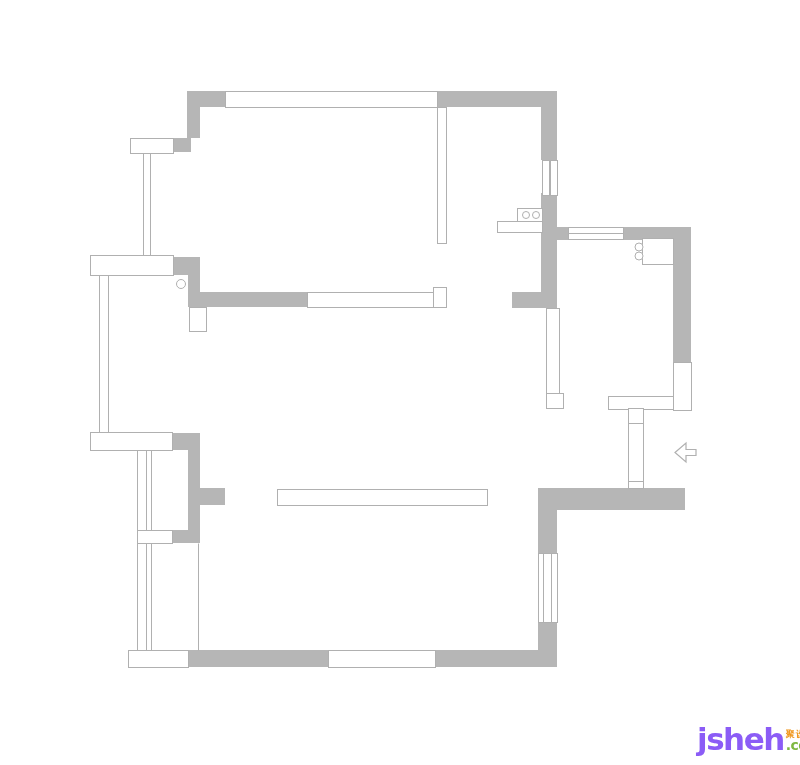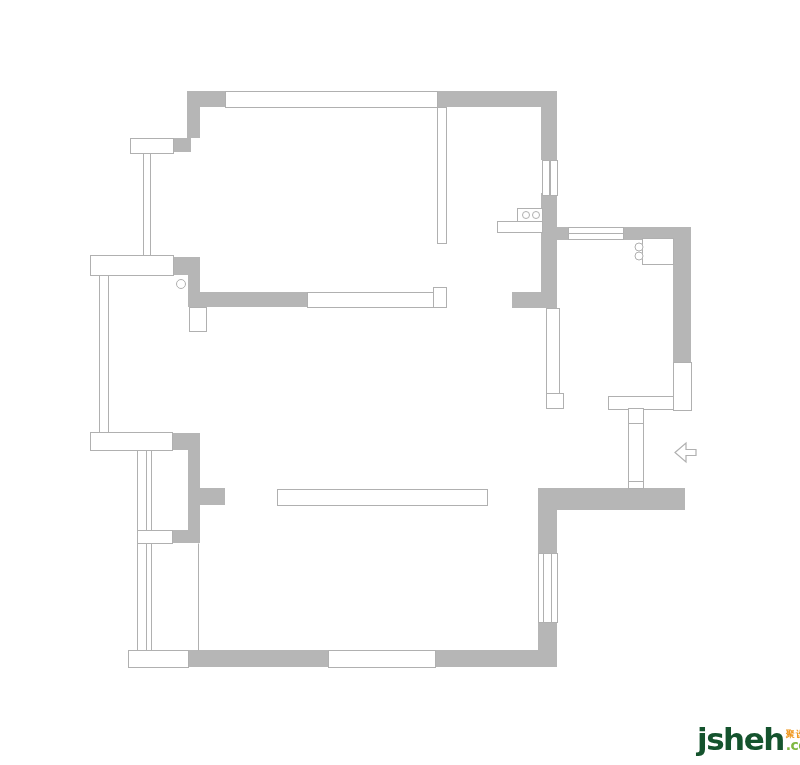--- a/index.html
+++ b/index.html
@@ -88,19 +88,19 @@
         <circle cx="181" cy="284" r="4.5" fill="#ffffff" stroke="#b0b0b0" stroke-width="1"></circle>
         <circle cx="639" cy="247" r="4" fill="#ffffff" stroke="#b0b0b0" stroke-width="1"></circle>
         <circle cx="639" cy="256" r="4" fill="#ffffff" stroke="#b0b0b0" stroke-width="1"></circle>
         <circle cx="526" cy="215" r="3.5" fill="#ffffff" stroke="#b0b0b0" stroke-width="1"></circle>
         <circle cx="536" cy="215" r="3.5" fill="#ffffff" stroke="#b0b0b0" stroke-width="1"></circle>
       </g>
     <polygon id="entry-arrow" points="675,452.5 686,443 686,449.5 696,449.5 696,455.5 686,455.5 686,462" fill="#ffffff" stroke="#b0b0b0" stroke-width="1.2"></polygon>
   </svg>
 
   <div class="logo">
-    <span class="brand" style="color: #14532d;">jsheh</span>
+    <span class="brand" style="color: #8b5cf6;">jsheh</span>
     <span class="logo-right">
       <span class="cjk" style="color: rgb(240, 151, 29);">聚设汇</span>
       <span class="tld" style="color: rgb(127, 184, 66);">.com</span>
     </span>
   </div>
 </div>
 
 </body></html>

